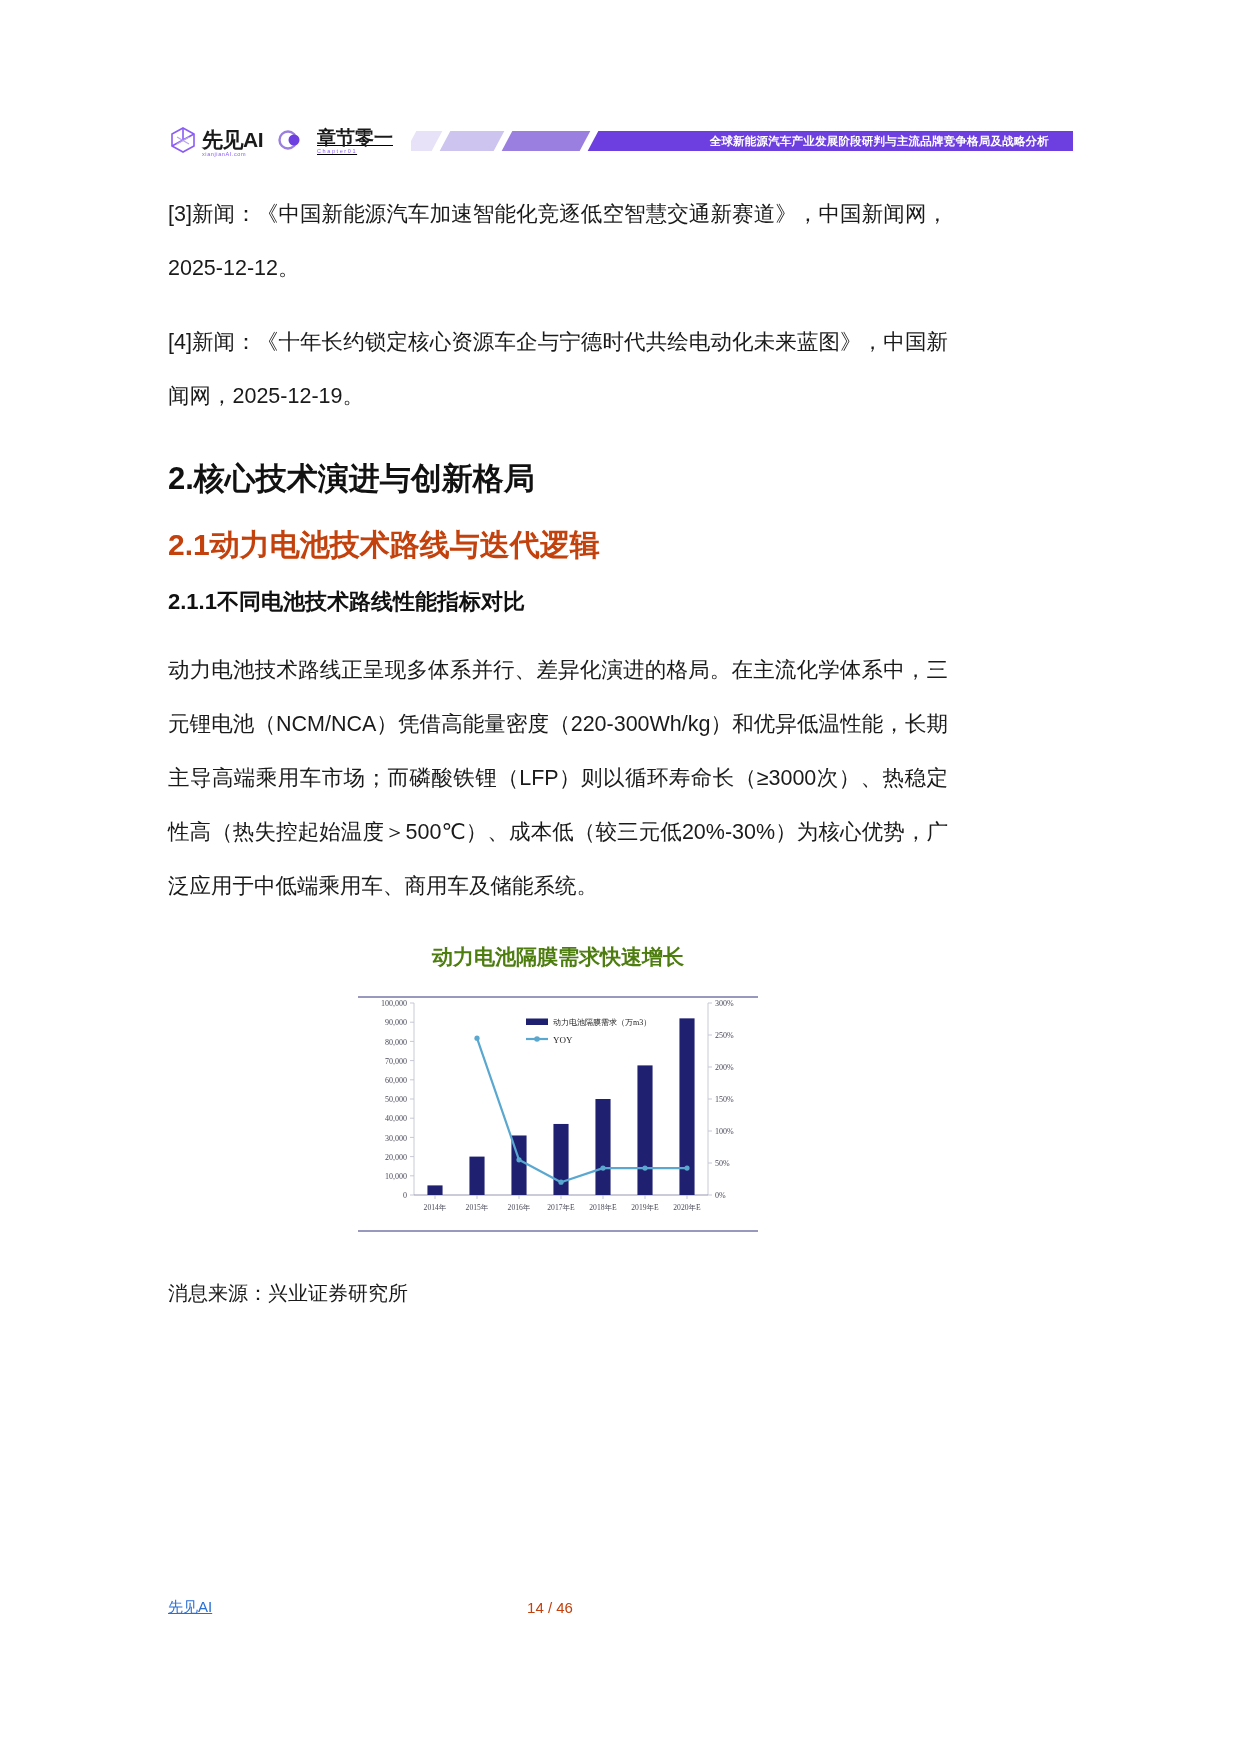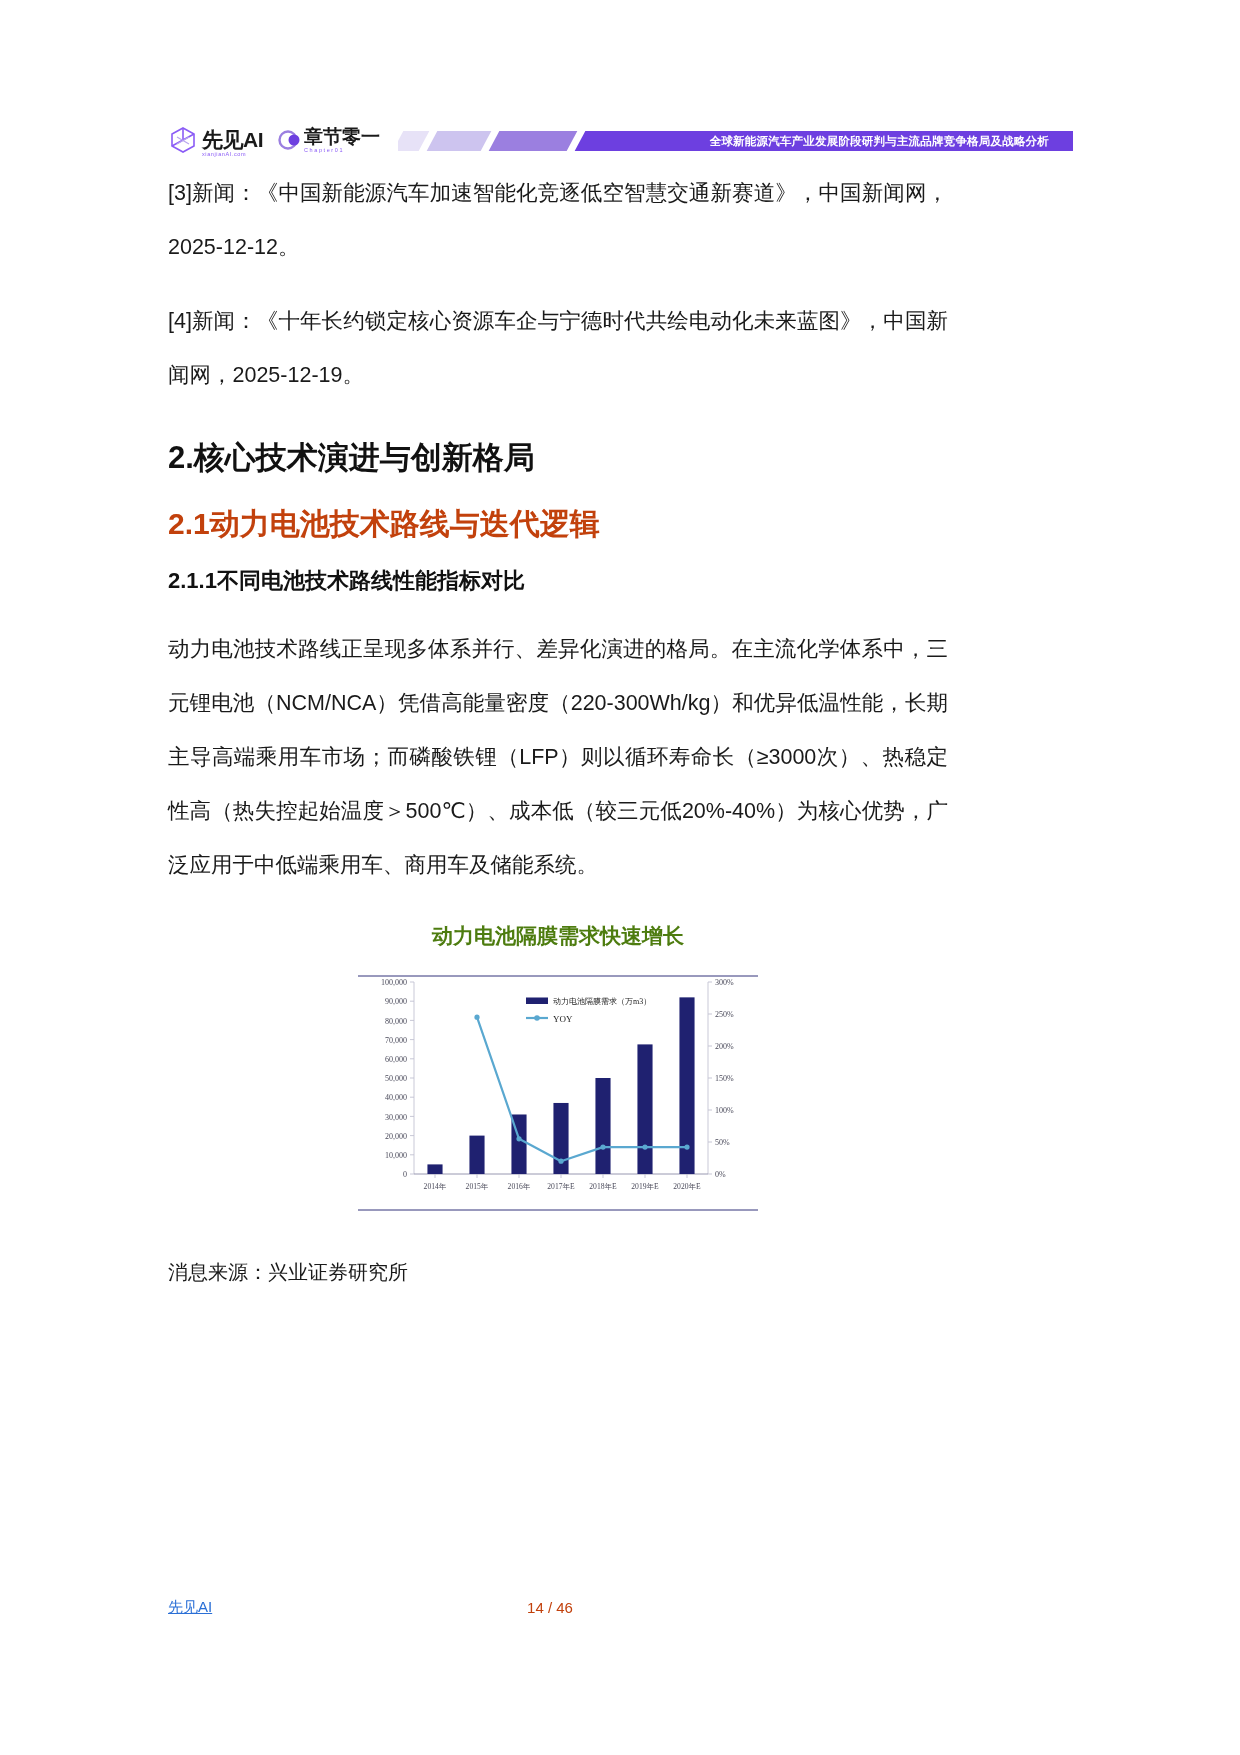--- a/index.html
+++ b/index.html
@@ -25,21 +25,21 @@
   .logo-mark svg{display:block;}
   .logo-textwrap{display:flex;flex-direction:column;align-items:flex-start;line-height:1;}
   .logo-name{
     font-size:21px;font-weight:bold;letter-spacing:-0.5px;color:#1a1a1a;
     font-family:"Liberation Sans","DejaVu Sans",sans-serif;
   }
   .logo-sub{
     font-size:5.5px;color:#8b5cf6;letter-spacing:0.6px;margin-top:2px;
     font-family:"Liberation Sans",sans-serif;
   }
-  .chapter-block{display:flex;align-items:flex-start;gap:1px;margin-left:14px;flex:0 0 auto;}
+  .chapter-block{display:flex;align-items:center;gap:14px;margin-left:14px;flex:0 0 auto;text-decoration:underline;}
   .chapter-mark{width:26px;height:26px;flex:0 0 auto;margin-bottom:2px;}
   .chapter-textwrap{display:flex;flex-direction:column;align-items:flex-start;line-height:1;}
   .chapter-name{font-size:19px;font-weight:bold;color:#1a1a1a;letter-spacing:0px;}
   .chapter-sub{font-size:5.5px;color:#8b5cf6;letter-spacing:1.6px;margin-top:2px;}
 
   .banner{
     position:relative;flex:1 1 auto;height:20px;margin-left:18px;
     display:flex;align-items:center;justify-content:flex-end;
     overflow:hidden;
   }
@@ -47,21 +47,21 @@
   .banner .sl1{left:0px;width:26px;background:#e7e2f7;}
   .banner .sl2{left:34px;width:54px;background:#cdc4ef;}
   .banner .sl3{left:96px;width:78px;background:#9b7fe0;}
   .banner .sl4{left:182px;right:-20px;width:auto;background:#6d3fe0;}
   .banner-text{
     position:relative;z-index:2;color:#fff;font-size:11.5px;font-weight:bold;
     padding-right:24px;letter-spacing:0.2px;white-space:nowrap;
   }
 
   
-  .content{position:absolute;left:168px;top:166px;width:780px;}
+  .content{position:absolute;left:168px;top:187px;width:780px;}
   p.body{
     font-size:21.5px;line-height:54px;margin:0 0 20px 0;
     text-align:justify;text-justify:inter-ideograph;
     font-family:"Liberation Sans","DejaVu Sans",sans-serif;
     color:#1a1a1a;
   }
   h2.h-main{
     font-size:31px;font-weight:bold;margin:36px 0 26px 0;line-height:1.3;color:#111;
   }
   h3.h-sub{
@@ -147,21 +147,21 @@
 
   <div class="content">
 
     <p class="body">[3]新闻：《中国新能源汽车加速智能化竞逐低空智慧交通新赛道》，中国新闻网，2025-12-12。</p>
     <p class="body">[4]新闻：《十年长约锁定核心资源车企与宁德时代共绘电动化未来蓝图》，中国新闻网，2025-12-19。</p>
 
     <h2 class="h-main">2.核心技术演进与创新格局</h2>
     <h3 class="h-sub">2.1动力电池技术路线与迭代逻辑</h3>
     <h4 class="h-sub2">2.1.1不同电池技术路线性能指标对比</h4>
 
-    <p class="body">动力电池技术路线正呈现多体系并行、差异化演进的格局。在主流化学体系中，三元锂电池（NCM/NCA）凭借高能量密度（220-300Wh/kg）和优异低温性能，长期主导高端乘用车市场；而磷酸铁锂（LFP）则以循环寿命长（≥3000次）、热稳定性高（热失控起始温度＞500℃）、成本低（较三元低20%-40%）为核心优势，广泛应用于中低端乘用车、商用车及储能系统。</p>
+    <p class="body">动力电池技术路线正呈现多体系并行、差异化演进的格局。在主流化学体系中，三元锂电池（NCM/NCA）凭借高能量密度（220-300Wh/kg）和优异低温性能，长期主导高端乘用车市场；而磷酸铁锂（LFP）则以循环寿命长（≥3000次）、热稳定性高（热失控起始温度＞500℃）、成本低（较三元低20%-30%）为核心优势，广泛应用于中低端乘用车、商用车及储能系统。</p>
 
     <div class="figure">
       <div class="fig-title">动力电池隔膜需求快速增长</div>
 
       <div class="chart-box">
         <svg class="chart-svg" id="sep-chart" width="400" height="250" viewBox="0 0 400 250">
             <line x1="0" y1="8" x2="400" y2="8" stroke="#33337a" stroke-width="1"></line>
             <line x1="52" y1="206" x2="56" y2="206" stroke="#b9b9cc" stroke-width="0.8"></line>
             <text x="49" y="209.2" text-anchor="end" font-size="8" font-family="&quot;Liberation Serif&quot;,&quot;DejaVu Serif&quot;,serif" fill="#4a4a5a">0</text>
             <line x1="52" y1="186.8" x2="56" y2="186.8" stroke="#b9b9cc" stroke-width="0.8"></line>

